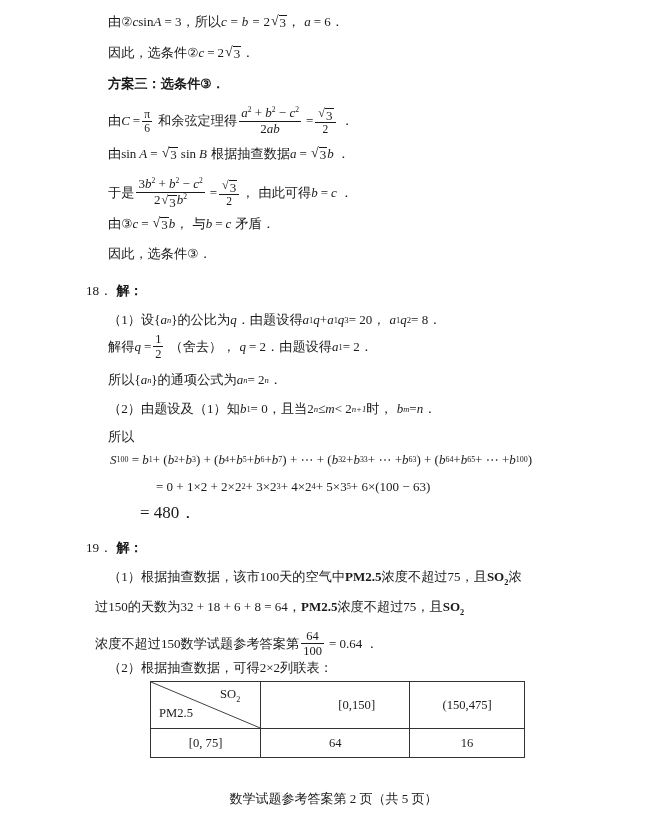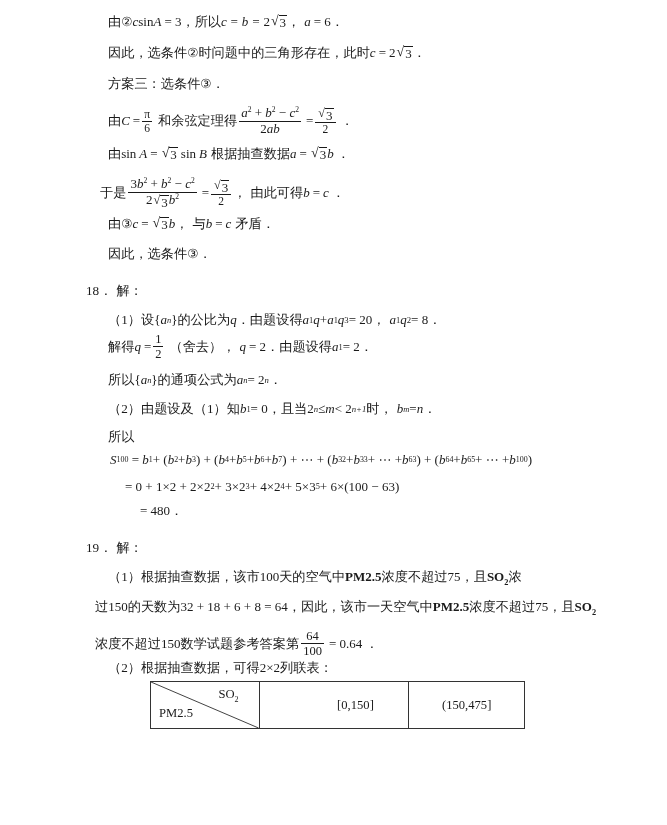--- a/index.html
+++ b/index.html
@@ -32,21 +32,21 @@
   .mi {   
     font-family: "Liberation Serif", "DejaVu Serif", serif;
     font-style: italic;
     font-size: 13px;
   }
   .mn {   
     font-family: "Liberation Serif", "DejaVu Serif", serif;
     font-style: normal;
     font-size: 13px;
   }
-  .bold { font-weight: normal; }
+  .bold { font-weight: bold; }
   .mline {
     display: inline-flex;
     align-items: center;
     white-space: nowrap;
   }
   sup.exp {
     font-size: 0.66em;
     vertical-align: super;
     line-height: 0;
     font-style: italic;
@@ -201,21 +201,20 @@
       <span class="spc"></span>
       <span class="mn">= 6</span>
       <span>．</span>
     </span>
   </div>
 
   <div class="blk cn" style="left:108px; top:44px;">
     <span class="mline">
       <span>因此，选条件</span>
       <span class="circ">②</span>
-      <span>时问题中的三角形存在，此时</span>
       <span class="mi">c</span>
       <span class="spc"></span>
       <span class="mn">=</span>
       <span class="spc"></span>
       <span class="mn">2</span>
       <span class="sqrt">
           <span class="rad">√</span>
           <span class="radicand mn">3</span>
         </span>
       <span>．</span>
@@ -289,21 +288,21 @@
       <span class="sqrt">
           <span class="rad">√</span>
           <span class="radicand mn">3</span>
         </span>
       <span class="mi">b</span>
       <span class="spc"></span>
       <span>．</span>
     </span>
   </div>
 
-  <div class="blk cn" style="left:100px; top:177px;">
+  <div class="blk cn" style="left:108px; top:177px;">
     <span class="mline">
       <span>于是</span>
       <span class="frac">
         <span class="num"><span class="mn">3</span><span class="mi">b</span><sup class="expn">2</sup><span class="mn"> + </span><span class="mi">b</span><sup class="expn">2</sup><span class="mn"> − </span><span class="mi">c</span><sup class="expn">2</sup></span>
         <span class="bar"></span>
         <span class="den"><span class="mn">2</span><span class="sqrt">
               <span class="rad">√</span>
               <span class="radicand mn">3</span>
             </span><span class="mi">b</span><sup class="expn">2</sup></span>
       </span>
@@ -528,36 +527,36 @@
         <span class="mn"> + </span>
         <span class="mi">b</span>
         <sub class="idxn">65</sub>
         <span class="mn"> + ⋯ + </span>
         <span class="mi">b</span>
         <sub class="idxn">100</sub>
         <span class="mn">)</span>
     </span>
   </div>
 
-  <div class="blk" style="left:125px; top:477px;">
+  <div class="blk" style="left:156px; top:477px;">
     <span class="mline" style="font-size:12.6px;">
       <span class="mn">= 0 + 1×2 + 2×2</span>
         <sup class="expn">2</sup>
         <span class="mn"> + 3×2</span>
         <sup class="expn">3</sup>
         <span class="mn"> + 4×2</span>
         <sup class="expn">4</sup>
         <span class="mn"> + 5×3</span>
         <sup class="expn">5</sup>
         <span class="mn"> + 6×(100 − 63)</span>
     </span>
   </div>
 
   <div class="blk" style="left:140px; top:501px;">
-    <span class="mn" style="font-size:13px;">= 480．</span>
+    <span class="mn" style="font-size:17px;">= 480．</span>
   </div>
 
   <div class="blk cn" style="left:86px; top:539px;">
     <span class="mline">
       <span>19．</span>
       <span class="sp"></span>
       <span class="bold">解：</span>
     </span>
   </div>
 
@@ -577,21 +576,20 @@
     </span>
   </div>
 
   <div class="blk cn" style="left:95px; top:598px;">
     <span class="mline">
       <span>过</span>
       <span class="mn">150</span>
       <span>的天数为</span>
       <span class="mn">32 + 18 + 6 + 8 = 64</span>
       <span>，</span>
-      <span>因此，该市一天空气中</span>
       <span class="mn" style="font-weight:bold;">PM2.5</span>
       <span>浓度不超过</span>
       <span class="mn">75</span>
       <span>，</span>
       <span>且</span>
       <span class="mn" style="font-weight:bold;"><span>SO</span><sub class="idxn">2</sub></span>
     </span>
   </div>
 
   <div class="blk cn" style="left:95px; top:629px;">
@@ -626,17 +624,23 @@
       <td class="hdr-diag" style="width:127px;">
         <svg class="diag-svg" viewBox="0 0 127 46" preserveAspectRatio="none">
           <line x1="0" y1="0" x2="127" y2="46" stroke="#333" stroke-width="1"></line>
         </svg>
         <span class="diag-tr"><span>SO</span><sub class="idxn">2</sub></span>
         <span class="diag-bl">PM2.5</span>
       </td>
       <td style="width:116px;padding-left:44px;">[0,150]</td>
       <td style="width:124px;">(150,475]</td>
     </tr>
+    <tr>
+      <td>[0, 75]</td>
+      <td>64</td>
+      <td>16</td>
+    </tr>
   </tbody>
     </table>
 
+  <div class="footer" style="top:790px;">数学试题参考答案第 2 页（共 5 页）</div>
 
 </div>
 
 </body></html>

